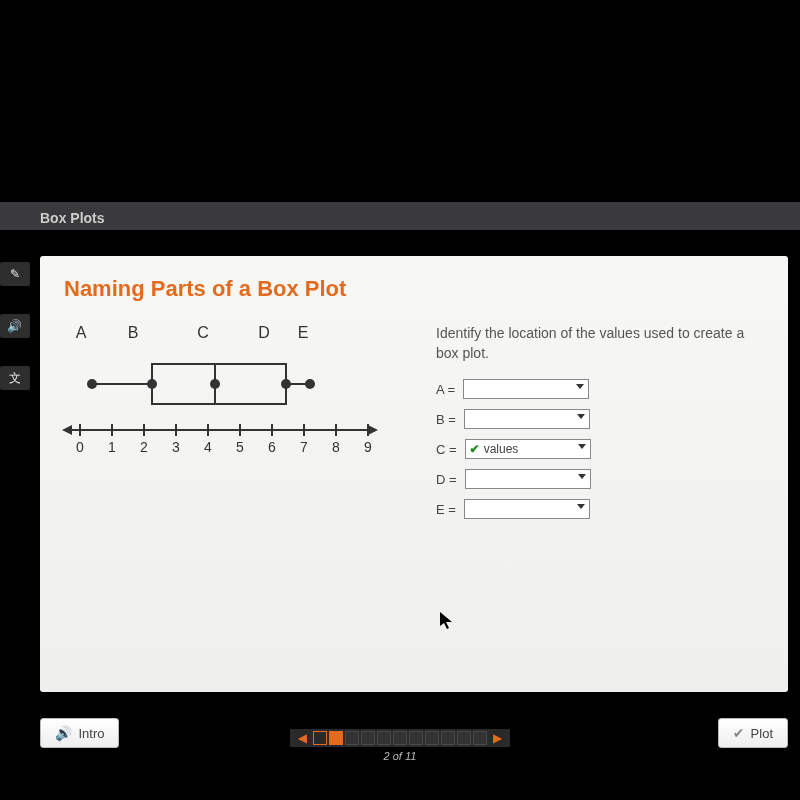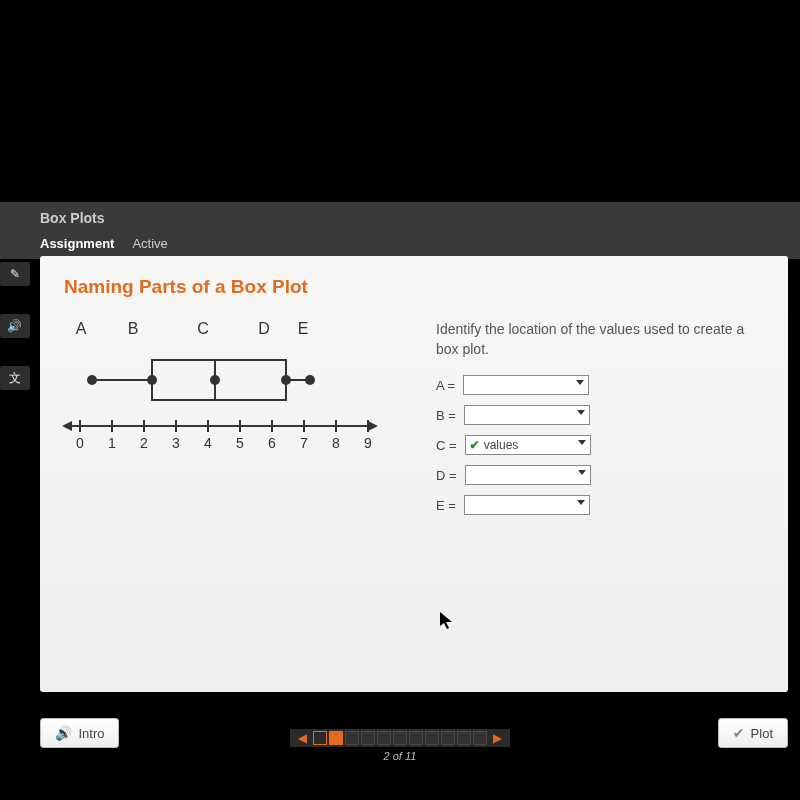--- a/index.html
+++ b/index.html
@@ -32,21 +32,21 @@
 }
 .tab.active { color: #fff; font-weight: bold; }
 .question-panel {
   position: absolute;
   top: 54px; left: 40px; right: 12px; bottom: 70px;
   background: linear-gradient(180deg, #f7f7f5 0%, #efefee 100%);
   border-radius: 3px;
   padding: 16px 20px;
 }
 .q-title {
-  color: #e26b1f; font-size: 19px; font-weight: bold;
+  color: #e26b1f; font-size: 22px; font-weight: bold;
   margin: 4px 0 22px 4px;
 }
 .left-sidebar {
   position: absolute; top: 0; bottom: 0; left: 0;
   width: 40px;
   display: flex; flex-direction: column; gap: 28px;
   padding-top: 60px;
 }
 .sb-icon {
   width: 30px; height: 24px;
@@ -126,24 +126,20 @@
 <div class="content-area">
 
   <div class="left-sidebar">
     <div class="sb-icon">✎</div>
     <div class="sb-icon">🔊</div>
     <div class="sb-icon">文</div>
   </div>
 
   <div class="header-strip">
     <div class="top-title">Box Plots</div>
-    <div class="tabs">
-      <div class="tab active">Assignment</div>
-      <div class="tab">Active</div>
-    </div>
   </div>
 
   <div class="question-panel">
     <div class="q-title">Naming Parts of a Box Plot</div>
 
     <div class="two-col">
       <div class="plot-col">
         <div class="plot-labels">
           <span style="width:34px">A</span>
           <span style="width:70px">B</span>

